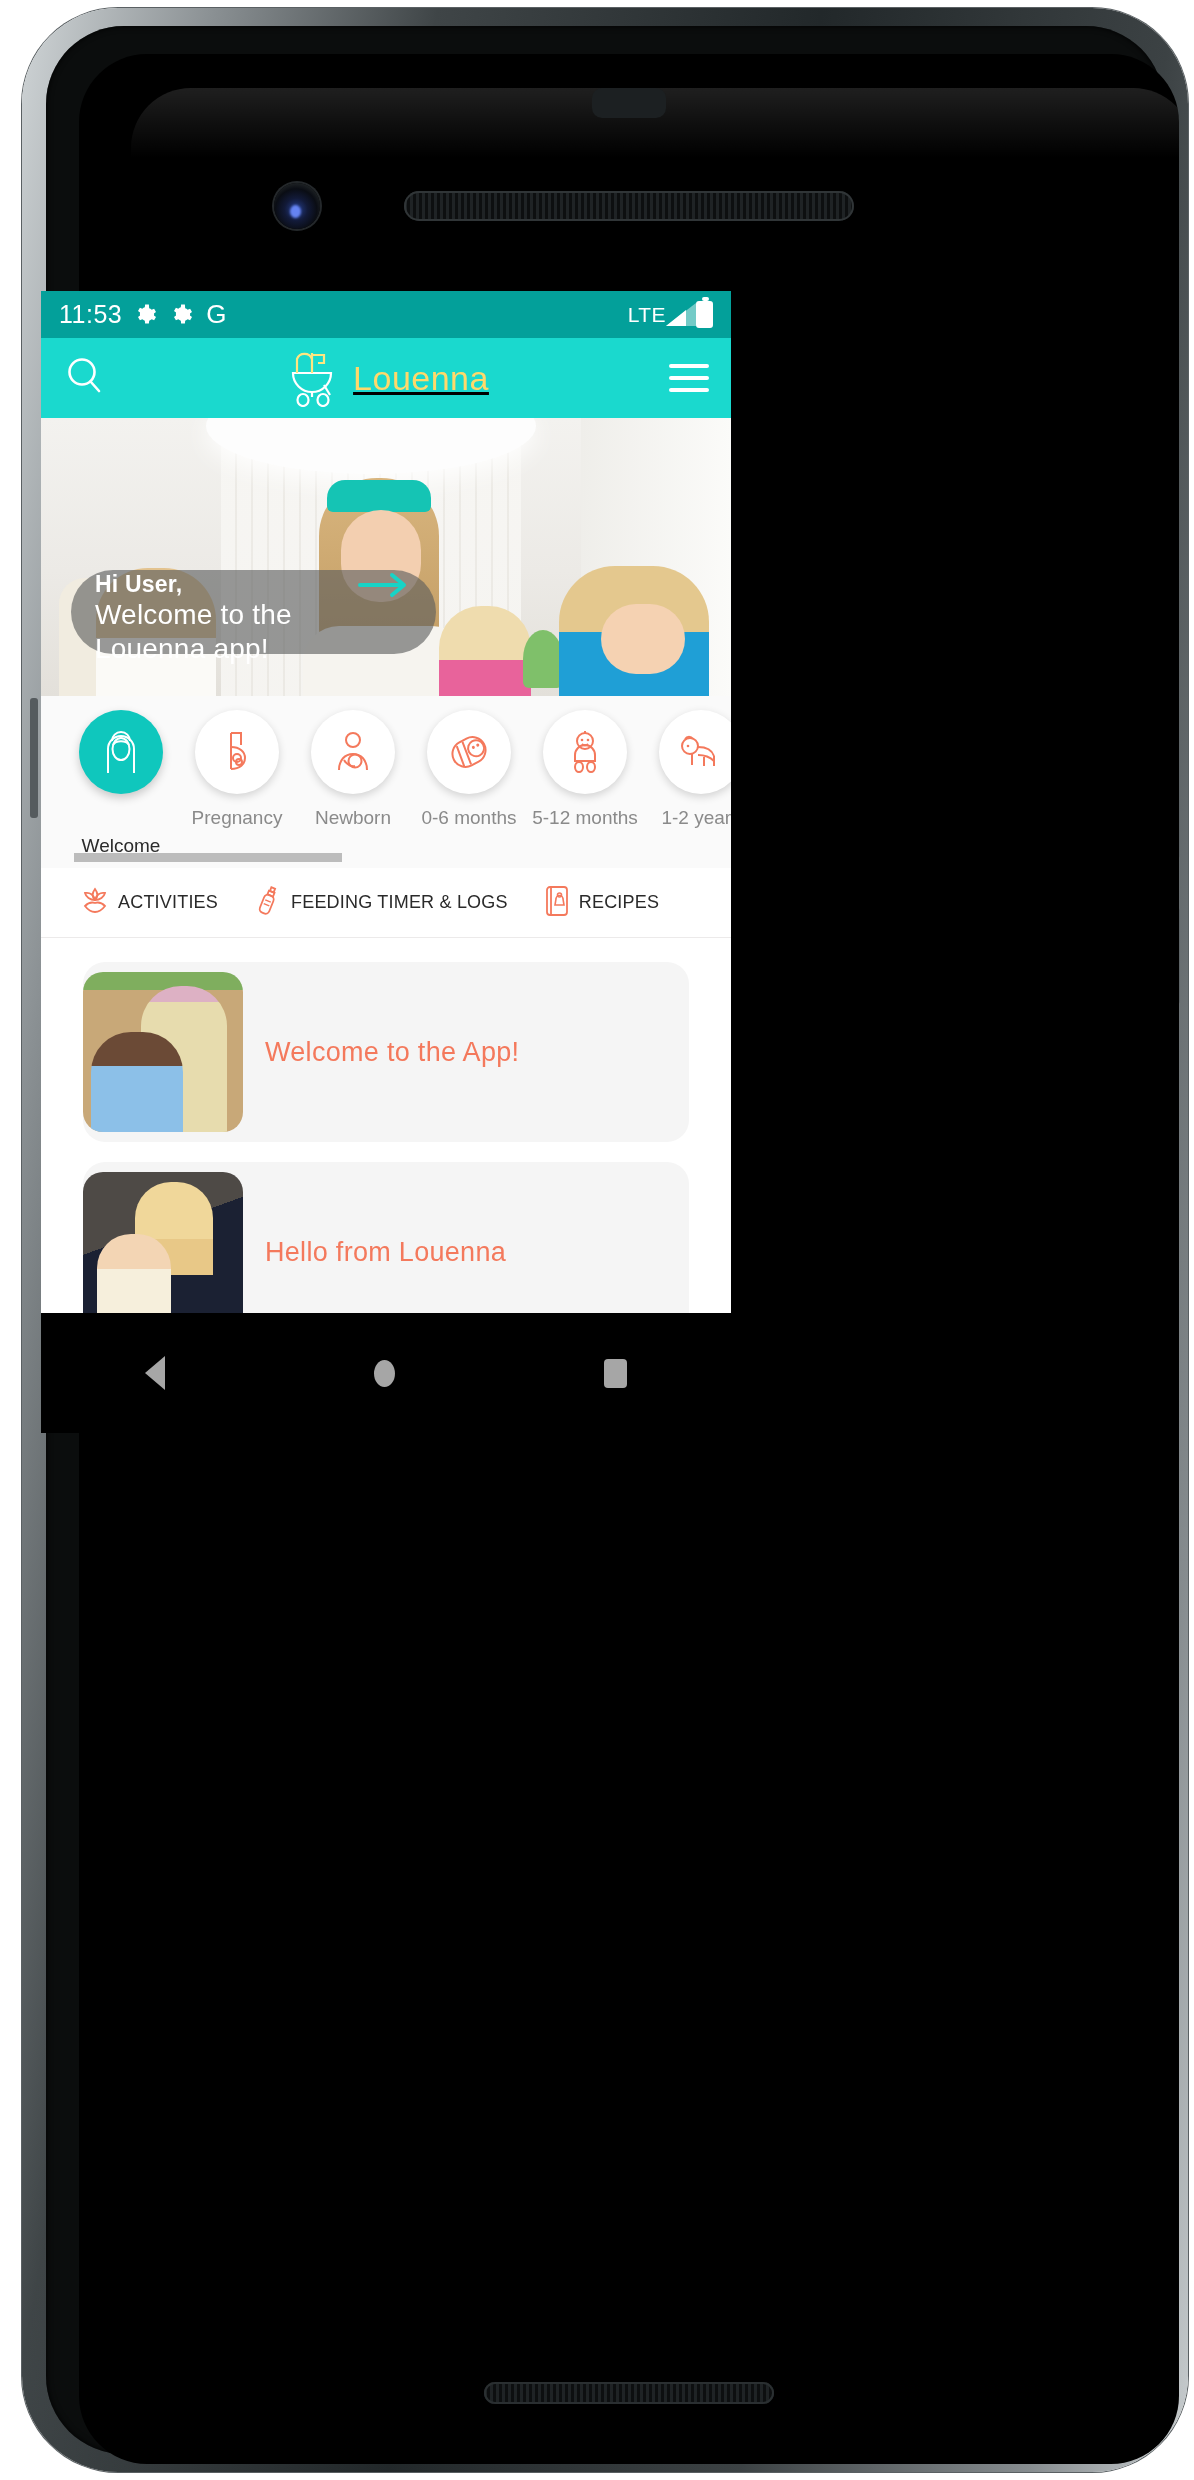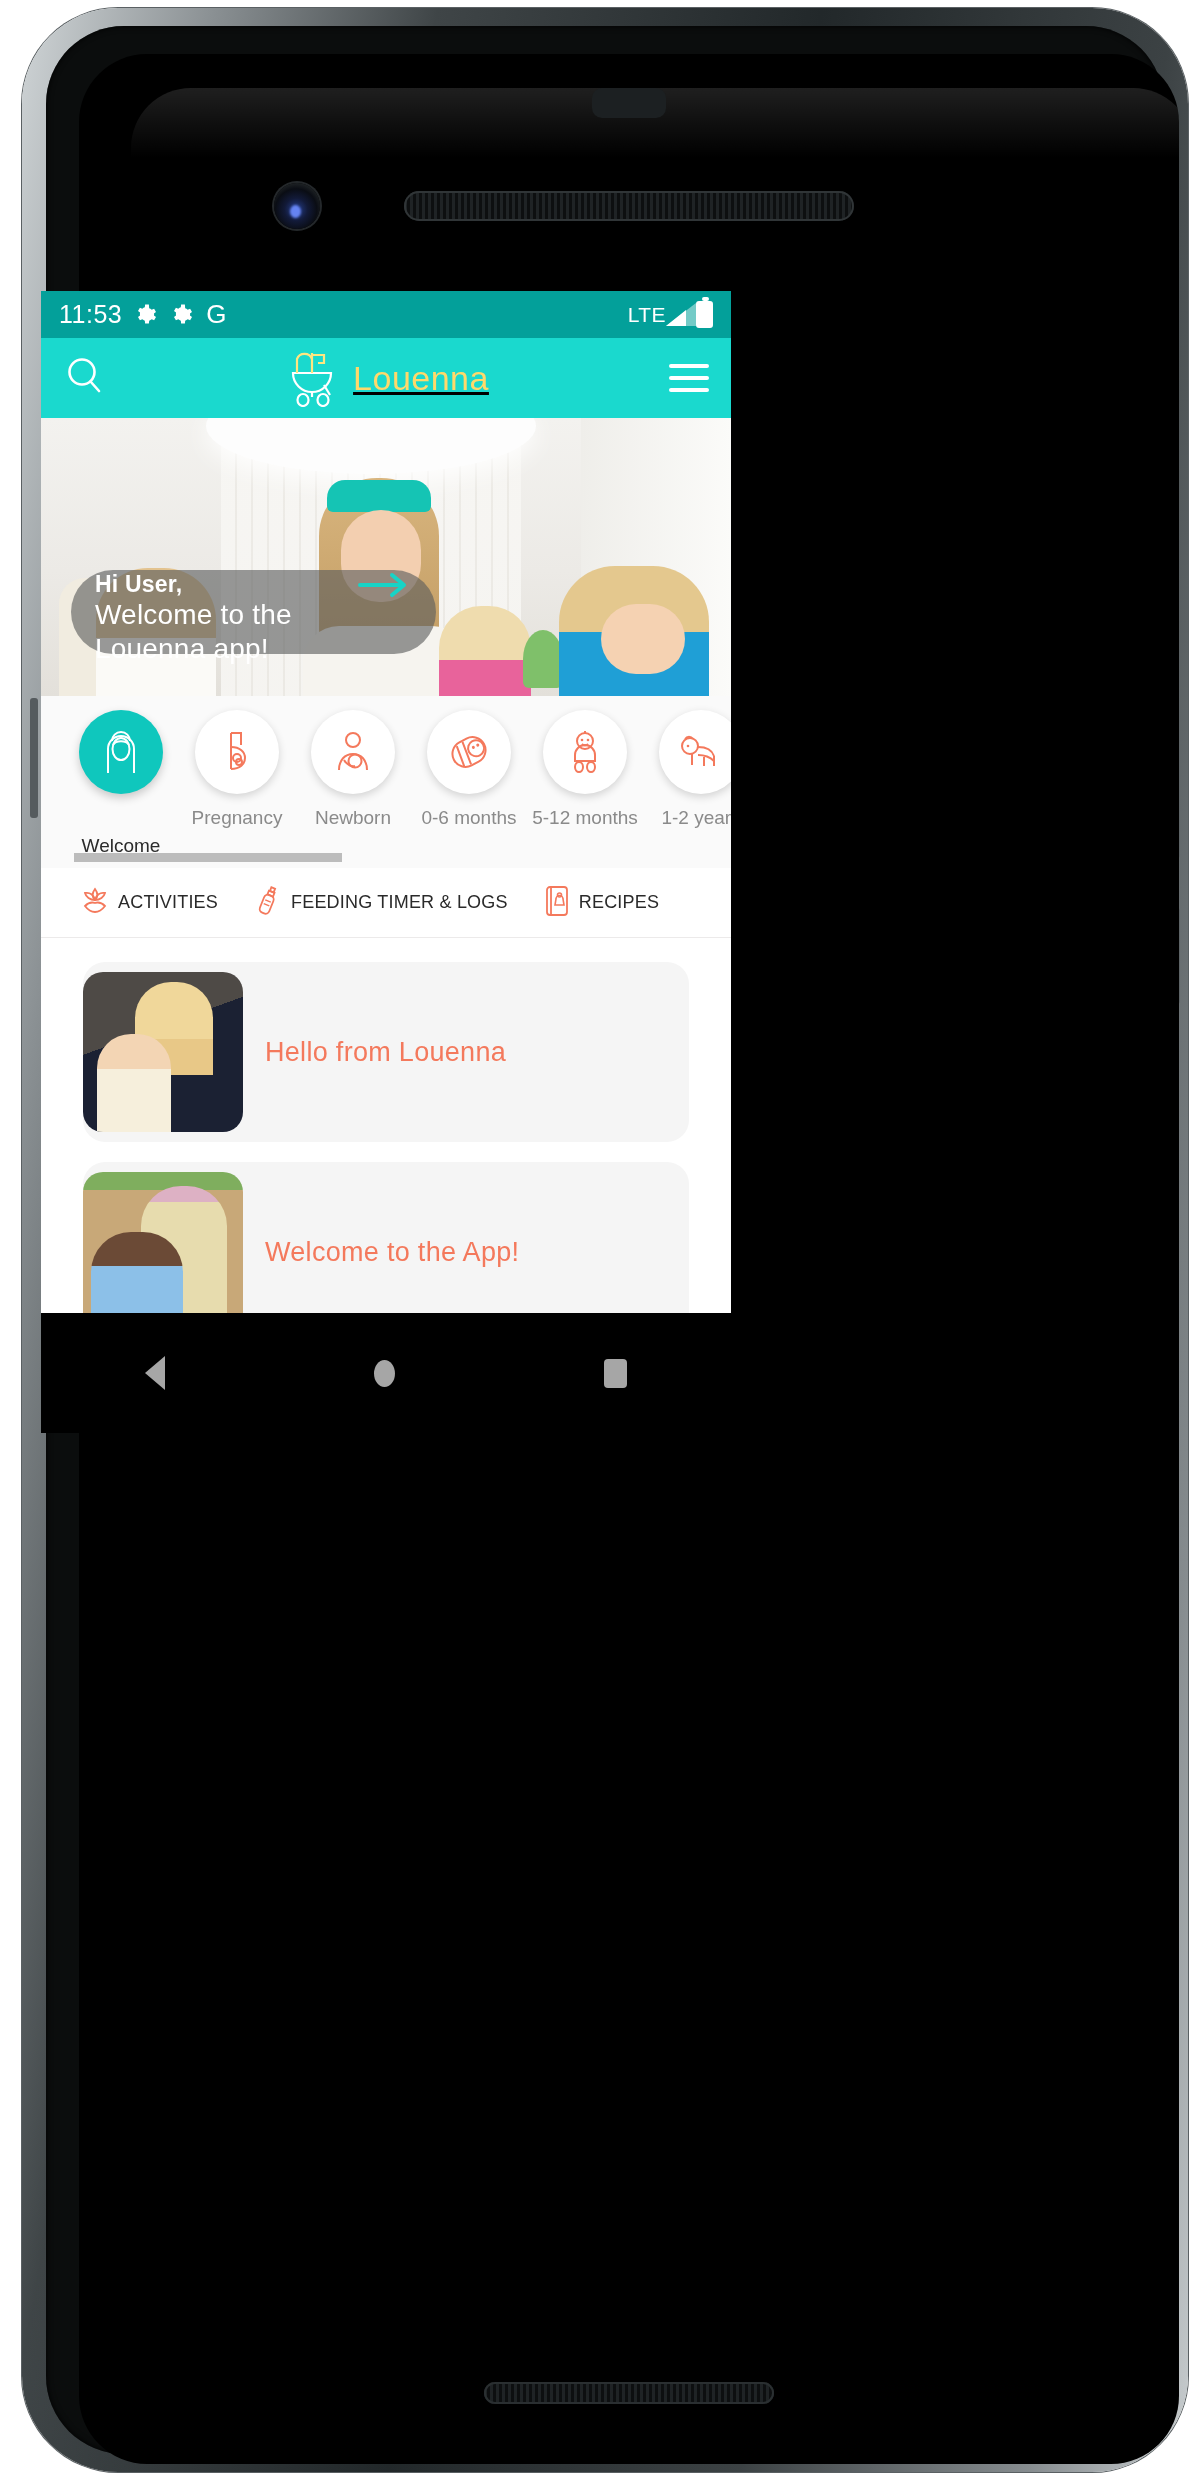--- a/index.html
+++ b/index.html
@@ -452,27 +452,27 @@
           </svg>
         </span>
         <span class="tab-label">RECIPES</span>
       </div>
 
     </div>
 
     <div class="cards">
 
       <div class="card">
+        <div class="card-thumb th2"></div>
+        <div class="card-title">Welcome to the App!</div>
+      </div>
+
+      <div class="card">
         <div class="card-thumb th1"></div>
         <div class="card-title">Hello from Louenna</div>
-      </div>
-
-      <div class="card">
-        <div class="card-thumb th2"></div>
-        <div class="card-title">Welcome to the App!</div>
       </div>
 
     </div>
   </div>
 
   <div class="android-nav">
     <span class="nav-back"></span>
     <span class="nav-home"></span>
     <span class="nav-recent"></span>
   </div>

